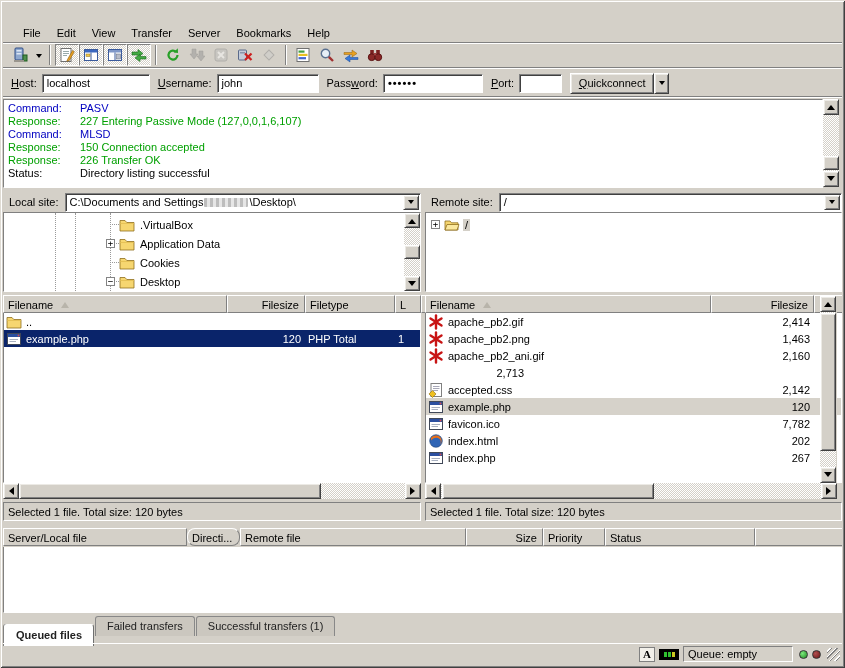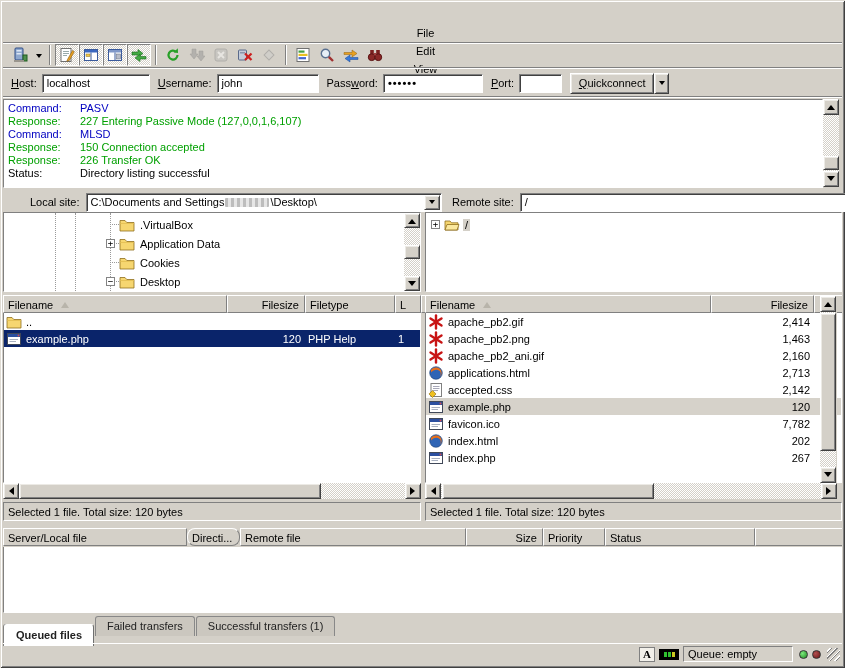--- a/index.html
+++ b/index.html
@@ -14,21 +14,21 @@
   .appicon{width:16px;height:15px;background:#BF0000;color:#fff;font-weight:bold;font-size:10px;
            display:flex;align-items:center;justify-content:center;margin-right:4px;border:1px solid #7A0000;}
   .titletext{color:#fff;font-weight:bold;font-size:12px;flex:1;white-space:nowrap;}
   .winbtns{display:flex;gap:2px;}
   .wbtn{width:16px;height:14px;background:#D4D0C8;display:flex;align-items:center;justify-content:center;
         border:1px solid;border-color:#fff #404040 #404040 #fff;box-shadow:inset 1px 1px 0 #ECEAE5,inset -1px -1px 0 #808080;}
   .g-min{width:8px;height:2px;background:#000;margin-top:7px;}
   .g-max{width:8px;height:7px;border:1px solid #000;border-top-width:2px;}
   .g-close{font-weight:bold;font-size:12px;line-height:10px;}
   
-  .menubar{left:3px;top:24px;width:839px;height:18px;display:flex;align-items:center;padding-left:6px;flex-direction:column;}
+  .menubar{left:3px;top:24px;width:839px;height:18px;display:flex;padding-left:12px;}
   .menuitem{padding:0 8px;height:18px;line-height:18px;}
   .hr{left:3px;width:839px;height:2px;border-top:1px solid #808080;border-bottom:1px solid #fff;}
   .toolbar{left:3px;top:43px;width:839px;height:24px;display:flex;align-items:center;padding-left:5px;}
   .tbtn{width:24px;height:22px;display:flex;align-items:center;justify-content:center;}
   .tbtn.pressed{border:1px solid;border-color:#808080 #fff #fff #808080;
     background-image:linear-gradient(45deg,#fff 25%,transparent 25%,transparent 75%,#fff 75%),linear-gradient(45deg,#fff 25%,transparent 25%,transparent 75%,#fff 75%);
     background-size:2px 2px;background-position:0 0,1px 1px;}
   .tbtn.disabled{filter:grayscale(1) opacity(.45);}
   .tdd{width:13px;}
   .icn{width:16px;height:16px;display:inline-block;line-height:0;}
@@ -53,21 +53,21 @@
         box-shadow:inset 1px 1px 0 #ECEAE5,inset -1px -1px 0 #808080;display:flex;align-items:center;justify-content:center;}
   .thumb{position:absolute;background:#D4D0C8;border:1px solid;border-color:#fff #404040 #404040 #fff;box-shadow:inset 1px 1px 0 #ECEAE5,inset -1px -1px 0 #808080;}
   .dither{background-color:#fff;
     background-image:linear-gradient(45deg,#D4D0C8 25%,transparent 25%,transparent 75%,#D4D0C8 75%),linear-gradient(45deg,#D4D0C8 25%,transparent 25%,transparent 75%,#D4D0C8 75%);
     background-size:2px 2px;background-position:0 0,1px 1px;}
   .a-up{width:0;height:0;border:4px solid transparent;border-bottom:5px solid #000;margin-top:-3px;}
   .a-dn{width:0;height:0;border:4px solid transparent;border-top:5px solid #000;margin-bottom:-3px;}
   .a-lf{width:0;height:0;border:4px solid transparent;border-right:5px solid #000;margin-left:-3px;}
   .a-rt{width:0;height:0;border:4px solid transparent;border-left:5px solid #000;margin-right:-3px;}
   
-  .sitebar{height:20px;display:flex;align-items:center;margin-left:21px;}
+  .sitebar{height:20px;display:flex;align-items:center;}
   .combo{position:relative;flex:1;height:19px;background:#fff;border:1px solid;border-color:#808080 #fff #fff #808080;
          box-shadow:inset 1px 1px 0 #404040;padding:2px 18px 0 4px;white-space:nowrap;overflow:hidden;}
   .ddbtn{position:absolute;right:1px;top:1px;width:16px;height:15px;background:#D4D0C8;
          border:1px solid;border-color:#fff #404040 #404040 #fff;box-shadow:inset 1px 1px 0 #ECEAE5,inset -1px -1px 0 #808080;
          display:flex;align-items:center;justify-content:center;}
   .redact{display:inline-block;width:44px;height:9px;margin:0 1px;vertical-align:middle;border-radius:1px;
           background:repeating-linear-gradient(90deg,#bdbdbd 0 3px,#e6e6e6 3px 6px);filter:blur(.7px);}
   .tree{background:#fff;border:1px solid;border-color:#808080 #fff #fff #808080;position:absolute;overflow:hidden;}
   .guide{position:absolute;top:0;bottom:0;border-left:1px dotted #9a9a9a;}
   .stub{position:absolute;height:1px;border-top:1px dotted #9a9a9a;}
@@ -404,21 +404,21 @@
           <span class="icn"><svg viewBox="0 0 16 16">
               <rect x="1.5" y="2.5" width="13" height="11" fill="#fff" stroke="#404858"></rect>
               <rect x="2" y="3" width="12" height="3" fill="#2B4FA0"></rect>
               <circle cx="12.5" cy="4.5" r="1" fill="#D05050"></circle>
               <line x1="3.5" y1="8.5" x2="12" y2="8.5" stroke="#A8B0C0"></line>
               <line x1="3.5" y1="10.5" x2="10" y2="10.5" stroke="#A8B0C0"></line>
             </svg></span>
           <span class="fname">example.php</span>
         </span>
         <span class="fcell right" style="width: 78px; flex: 0 0 auto;">120</span>
-        <span class="fcell" style="width: 90px; flex: 0 0 auto;">PHP Help</span>
+        <span class="fcell" style="width: 90px; flex: 0 0 auto;">PHP Total</span>
         <span class="fcell" style="width: 26px; flex: 0 0 auto;">1</span>
       </div>
     </div>
   <div class="list" id="remotelist" style="left:425px;top:313px;width:417px;height:170px">
       <div class="frow">
         <span class="fcell" style="width: 286px; flex: 0 0 auto;">
           <span class="icn"><svg viewBox="0 0 16 16">
               <g stroke="#C81414" stroke-width="2.4" stroke-linecap="round">
                 <line x1="8" y1="1.5" x2="8" y2="14.5"></line>
                 <line x1="2.5" y1="4.5" x2="13.5" y2="11.5"></line>
@@ -449,27 +449,20 @@
                 <line x1="8" y1="1.5" x2="8" y2="14.5"></line>
                 <line x1="2.5" y1="4.5" x2="13.5" y2="11.5"></line>
                 <line x1="13.5" y1="4.5" x2="2.5" y2="11.5"></line>
               </g>
             </svg></span>
           <span class="fname">apache_pb2_ani.gif</span>
         </span>
         <span class="fcell right" style="width: 103px; flex: 0 0 auto;">2,160</span>
       </div>
       <div class="frow">
-        <span class="fcell" style="width: 286px; flex: 0 0 auto;">
-          <span class="icn"><svg viewBox="0 0 16 16">
-              <circle cx="8" cy="8" r="6.3" fill="#2E64B5" stroke="#1A3C70" stroke-width=".6"></circle>
-              <path d="M3 5c1.5-3 7-3.5 9.5-.5 1.6 2 1.4 5-.2 7.2 1.4-3.8-.4-6.7-3.6-6.9-2.4-.1-4 .8-5.7 2.6z" fill="#E8701A"></path>
-            </svg></span>
-          <span class="fname">applications.html</span>
-        </span>
         <span class="fcell right" style="width: 103px; flex: 0 0 auto;">2,713</span>
       </div>
       <div class="frow">
         <span class="fcell" style="width: 286px; flex: 0 0 auto;">
           <span class="icn"><svg viewBox="0 0 16 16">
               <rect x="3" y="1.5" width="10.5" height="13" fill="#fff" stroke="#808080"></rect>
               <line x1="5" y1="4.5" x2="11.5" y2="4.5" stroke="#A8A8B8"></line>
               <line x1="5" y1="6.5" x2="11.5" y2="6.5" stroke="#A8A8B8"></line>
               <line x1="5" y1="8.5" x2="10" y2="8.5" stroke="#A8A8B8"></line>
               <rect x="2" y="9.5" width="5" height="5" transform="rotate(45 4.5 12)" fill="#F0C020" stroke="#907010" stroke-width=".6"></rect>

